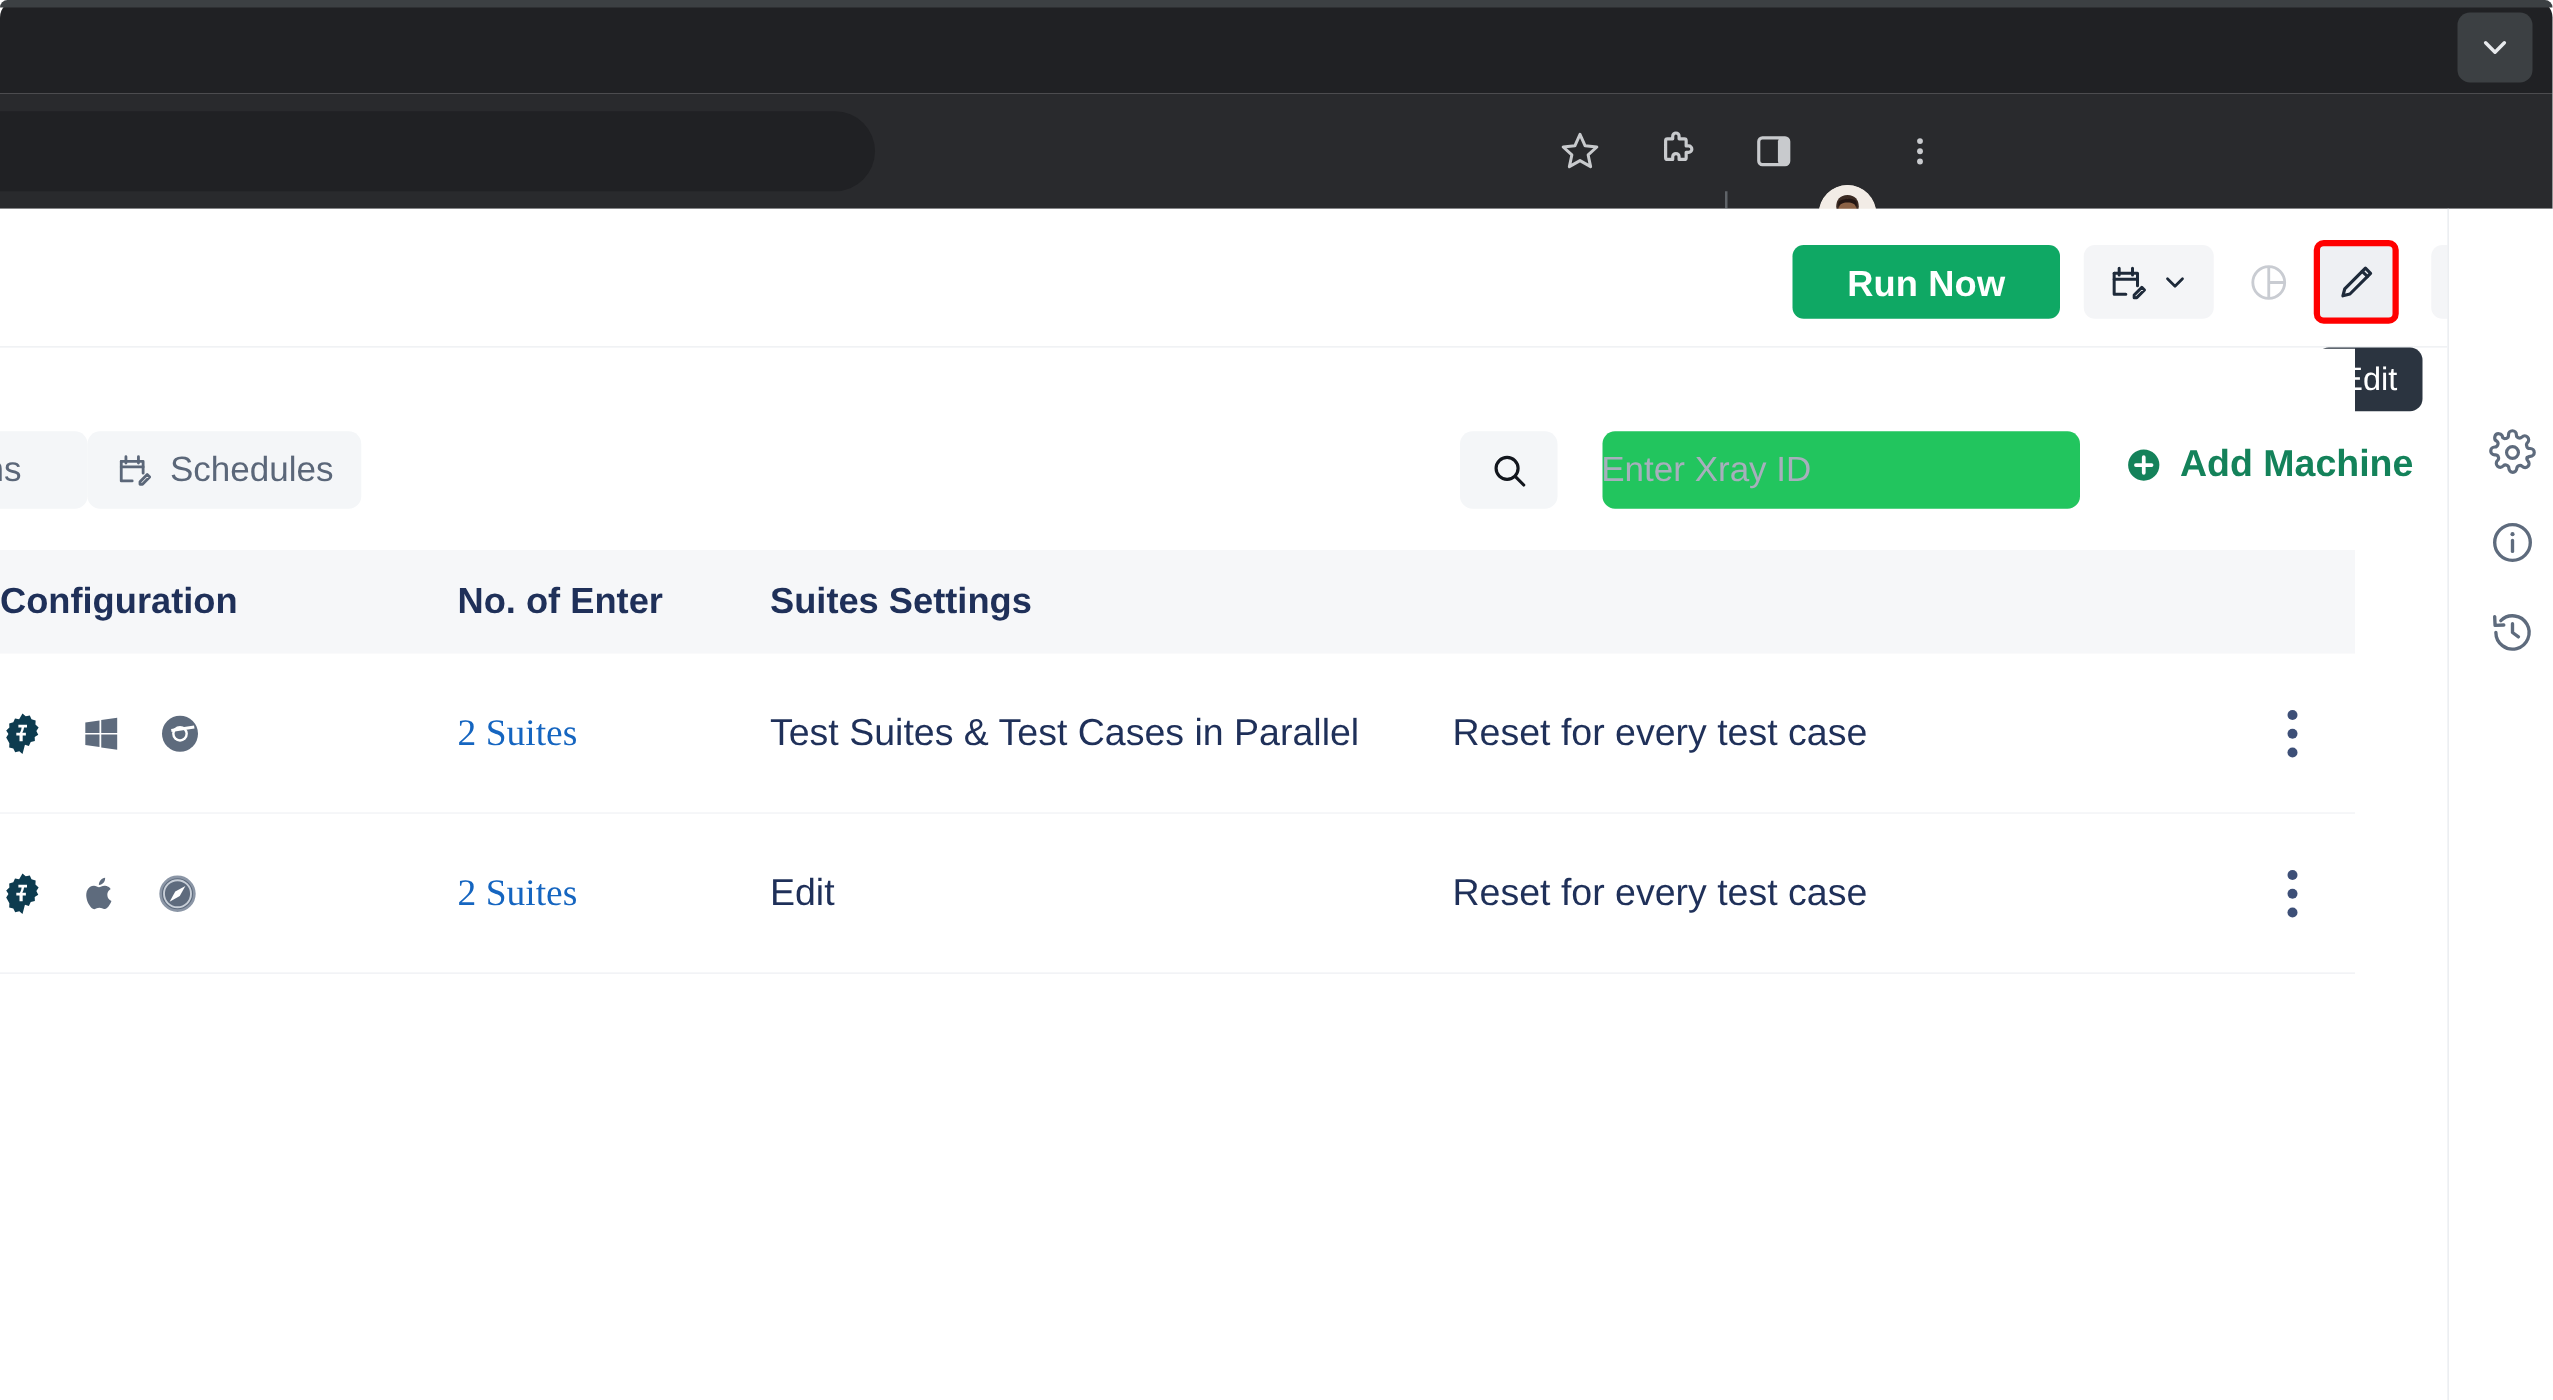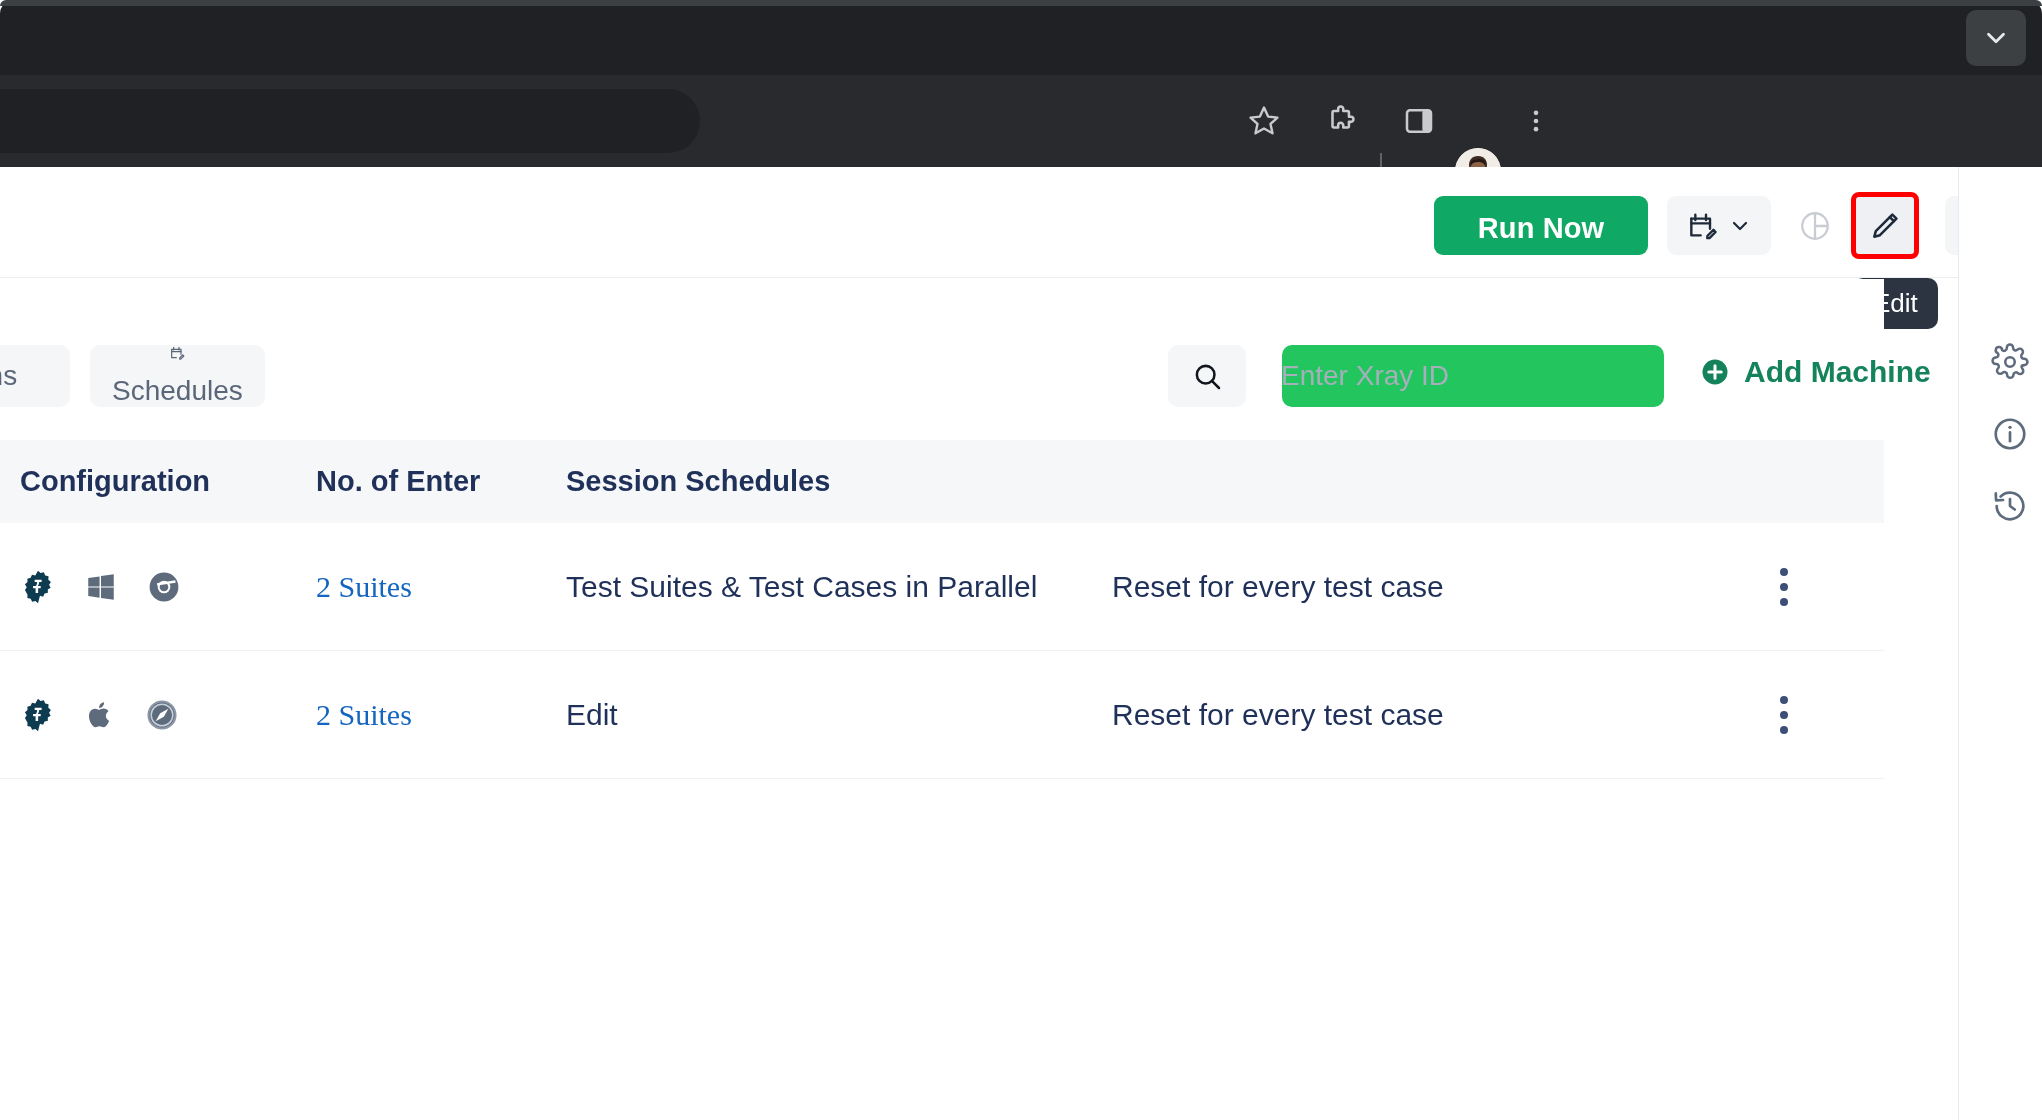--- a/index.html
+++ b/index.html
@@ -122,21 +122,21 @@
     position: absolute; top: 345px;
     height: 62px;
     background: #f4f6f8;
     border-radius: 10px;
     display: flex; align-items: center; gap: 14px;
     padding: 0 22px;
     cursor: pointer;
   }
   .chip .txt { color: #5b6779; font-size: 28px; font-weight: 500; }
   .chip-partial { left: -50px; width: 120px; }
-  .chip-sched   { left: 90px; flex-direction: column; }
+  .chip-sched   { left: 70px; }
 
   .search-btn {
     position: absolute; left: 1168px; top: 345px;
     width: 78px; height: 62px;
     background: #f4f6f8; border-radius: 10px;
     display: flex; align-items: center; justify-content: center;
     cursor: pointer;
   }
   .xray-field {
     position: absolute; left: 1282px; top: 345px;
@@ -186,21 +186,21 @@
   }
   .thead .th {
     color: #1f3059; font-size: 29px; font-weight: 700;
   }
   .row {
     display: flex; align-items: center;
     height: 128px;
     background: #ffffff;
     border-bottom: 1px solid #eef0f3;
   }
-  .c-config   { width: 316px; padding-left: 20px; display: flex; align-items: center; gap: 28px; }
+  .c-config   { width: 366px; display: flex; align-items: center; gap: 28px; }
   .c-suites   { width: 250px; }
   .c-parallel { width: 546px; }
   .c-session  { width: 600px; }
   .c-menu     { flex: 1; display: flex; justify-content: flex-start; padding-left: 58px; }
 
   .cell-txt { color: #1f3059; font-size: 30px; font-weight: 400; }
   .suites-link { color: #1565C0; font-size: 30px; cursor: pointer; font-family: Liberation Serif, serif; }
   .kebab { display: flex; flex-direction: column; gap: 7px; cursor: pointer; padding: 10px; }
   .kebab i { width: 8px; height: 8px; border-radius: 50%; background: #3d4f77; display: block; }
 
@@ -374,21 +374,21 @@
       <polyline points="3 4 3.2 8.4 7.6 8.2"></polyline>
       <path d="M12 7.6V12l3 2.2"></path>
   </svg>
 </div>
 
 <div class="table">
 
   <div class="thead">
     <div class="th c-config">Configuration</div>
     <div class="th c-suites">No. of Enter</div>
-    <div class="th c-session">Session Schedules</div>
+    <div class="th c-session">Suites Settings</div>
     <div class="th c-menu"></div>
   </div>
 
   <div class="row">
     <div class="c-config">
       <span class="gear-dark">
         <svg width="36" height="36" viewBox="0 0 24 24">
           <path fill="#0d3b4f" d="M12 1.2l1.7 1.5 2.2-.5.9 2.1 2.2.6-.1 2.2 1.7 1.5-1.2 1.9 1 2-1.9 1.2.1 2.2-2.2.5-1 2.1-2.1-.6L12 22.8l-1.7-1.5-2.2.6-1-2.1-2.2-.5.1-2.2L3.3 14l1.2-1.9-1.2-1.9 1.7-1.5-.1-2.2 2.2-.6.9-2.1 2.2.5z"></path>
           <path fill="#ffffff" d="M11.2 7.2h3.2v1.5h-1.6c-.1 1.1-.4 2-.9 2.7h1.9v1.5h-1.7v3.1h-1.7v-3.1H8.7v-1.5h1.9c.5-.7.8-1.6.9-2.7H9.8V7.2z"></path>
         </svg>

